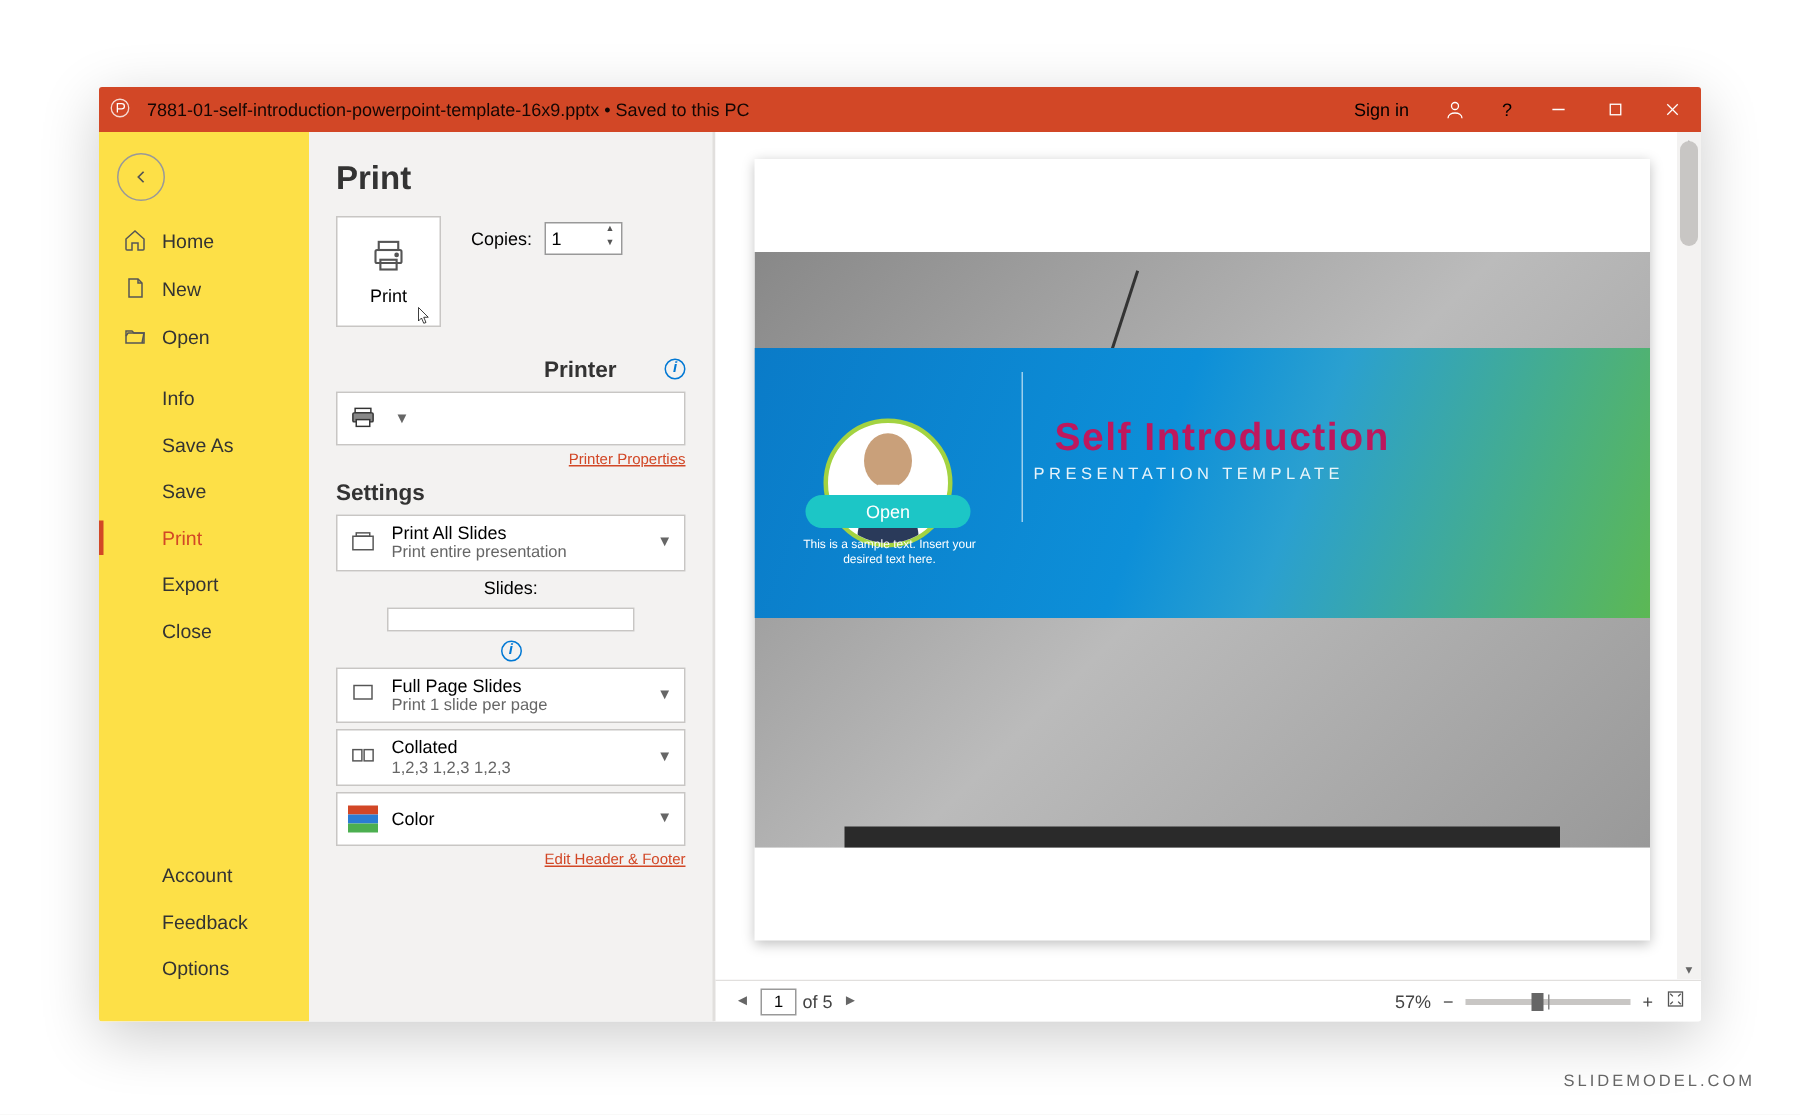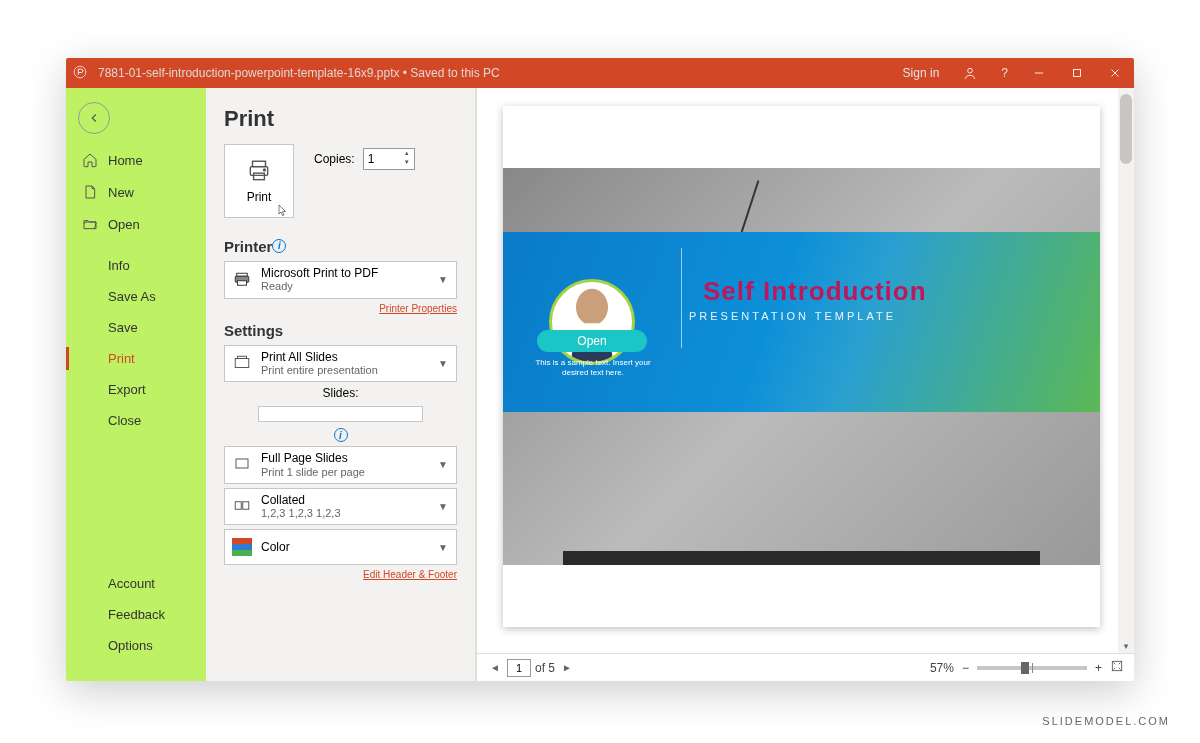--- a/index.html
+++ b/index.html
@@ -1,44 +1,44 @@
 <!DOCTYPE html>
 <html><head>
 <meta charset="utf-8">
 <style>
 * { box-sizing: border-box; margin: 0; padding: 0; font-family: "Segoe UI", Arial, sans-serif; }
 body { background: #fff; width: 1200px; height: 743px; position: relative; }
 .window { position: absolute; left: 66px; top: 58px; width: 1068px; height: 623px; box-shadow: 0 10px 40px rgba(0,0,0,0.2); background: #fff; display: flex; flex-direction: column; border-radius: 2px; overflow: hidden; }
-.titlebar { height: 30px; background: #D24726; display: flex; align-items: center; color: #e5e5e5; font-size: 12px; }
+.titlebar { height: 30px; background: #D24726; display: flex; align-items: center; color: #000000; font-size: 12px; }
 .titlebar .app-icon { width: 28px; text-align: center; }
 .titlebar .title { flex: 1; padding-left: 4px; opacity: 0.9; }
 .titlebar .tb-right { display: flex; align-items: center; gap: 0; }
 .titlebar .tb-item { padding: 14px 12px; height: 30px; display: flex; align-items: center; justify-content: center; font-size: 12px; }
 .titlebar .tb-item svg { width: 14px; height: 14px; }
 .body { flex: 1; display: flex; background: #F3F2F1; }
-.sidebar { width: 140px; background: #bef264; padding-top: 10px; display:flex; flex-direction:column; }
+.sidebar { width: 140px; background: #fde047; padding-top: 10px; display:flex; flex-direction:column; }
 .back-btn { width: 32px; height: 32px; border: 1px solid #999; border-radius: 50%; margin: 4px 0 10px 12px; display: flex; align-items: center; justify-content: center; color: #444; }
 .nav-item { display: flex; align-items: center; padding: 8px 16px; font-size: 13px; color: #333; gap: 10px; position: relative; }
 .nav-item.sel::before { content:''; position:absolute; left:0; top:4px; bottom:4px; width:3px; background:#D24726; }
 .nav-item.sel { color: #D24726; }
 .nav-icon { width: 16px; height: 16px; display:flex; align-items:center; justify-content:center; }
 .nav-sep { height: 10px; }
 .nav-bottom { margin-top: auto; padding-bottom: 20px; }
 .nav-item.sub { padding-left: 42px; }
 .settings-col { width: 270px; padding: 18px 18px 0 18px; border-right: 1px solid #e1dfdd; }
 .h-print { font-size: 22px; font-weight: 600; margin-bottom: 12px; color:#333; }
 .print-row { display: flex; align-items: flex-start; gap: 20px; margin-bottom: 12px; }
 .print-btn { border: 1px solid #c8c6c4; background: #fff; width: 70px; height: 74px; display: flex; flex-direction: column; align-items: center; justify-content: center; gap: 6px; font-size: 12px; position:relative; }
 .copies-row { display: flex; align-items: center; gap: 8px; font-size: 12px; margin-top: 4px; }
 .spinner { border: 1px solid #999; width: 52px; height: 22px; display: flex; align-items: center; padding: 0 4px; background:#fff; position:relative; }
 .spinner .spin-btns { position:absolute; right:2px; top:1px; bottom:1px; width:10px; display:flex; flex-direction:column; }
 .spinner .spin-btns span { flex:1; font-size:6px; line-height:1; text-align:center; color:#555; }
 .section-h { font-size: 15px; font-weight: 600; color: #333; margin: 8px 0 6px; }
 .info-icon { display:inline-flex; width:14px; height:14px; border:1px solid #0078d4; color:#0078d4; border-radius:50%; font-size:10px; align-items:center; justify-content:center; font-style:italic; font-weight:bold; }
-.printer-h-row { display:flex; align-items:center; justify-content:flex-start; }
+.printer-h-row { display:flex; align-items:center; justify-content:flex-end;gap:32px; }
 .dd { border: 1px solid #c8c6c4; background: #fff; display: flex; align-items: center; padding: 4px 6px; font-size: 12px; gap: 8px; margin-bottom: 4px; position:relative; min-height:36px; }
 .dd .dd-icon { width: 22px; height: 22px; display:flex; align-items:center; justify-content:center; flex-shrink:0; }
 .dd .dd-text { flex: 1; line-height: 1.2; }
 .dd .dd-sub { color: #666; font-size: 11px; }
 .dd .caret { color: #666; font-size: 10px; padding:0 2px; }
 .link { color: #D24726; font-size: 10px; text-align: right; display: block; margin-bottom: 6px; text-decoration: underline; }
 .slides-row { display: flex; align-items: center; gap: 6px; font-size: 12px; margin: 4px 0; flex-direction: column; }
 .slides-row input { flex: 1; border: 1px solid #c8c6c4; height: 22px; padding: 0 4px; font-size:12px; }
 .preview-pane { flex: 1; background: #fff; display: flex; flex-direction: column; border-left:1px solid #e1dfdd; }
 .preview-body { flex: 1; position: relative; background: #fff; overflow:hidden; }
@@ -211,24 +211,20 @@
         <span class="info-icon">i</span>
       </div>
       <div class="dd">
         <span class="dd-icon">
             <svg width="22" height="18" viewBox="0 0 24 24" stroke="#333" fill="none" stroke-width="1.3">
               <rect x="5" y="3" width="14" height="4"></rect>
               <rect x="3" y="7" width="18" height="8" rx="1" fill="#888"></rect>
               <rect x="6" y="13" width="12" height="6" fill="#fff"></rect>
             </svg>
           </span>
-        <div class="dd-text">
-            <div>Microsoft Print to PDF</div>
-            <div class="dd-sub">Ready</div>
-          </div>
         <span class="caret">▼</span>
       </div>
       <a class="link">Printer Properties</a>
 
       <div class="section-h">Settings</div>
 
       <div class="dd">
         <span class="dd-icon">
             <svg width="22" height="18" viewBox="0 0 24 24" stroke="#555" fill="none" stroke-width="1.3">
               <rect x="3" y="6" width="18" height="12"></rect>

